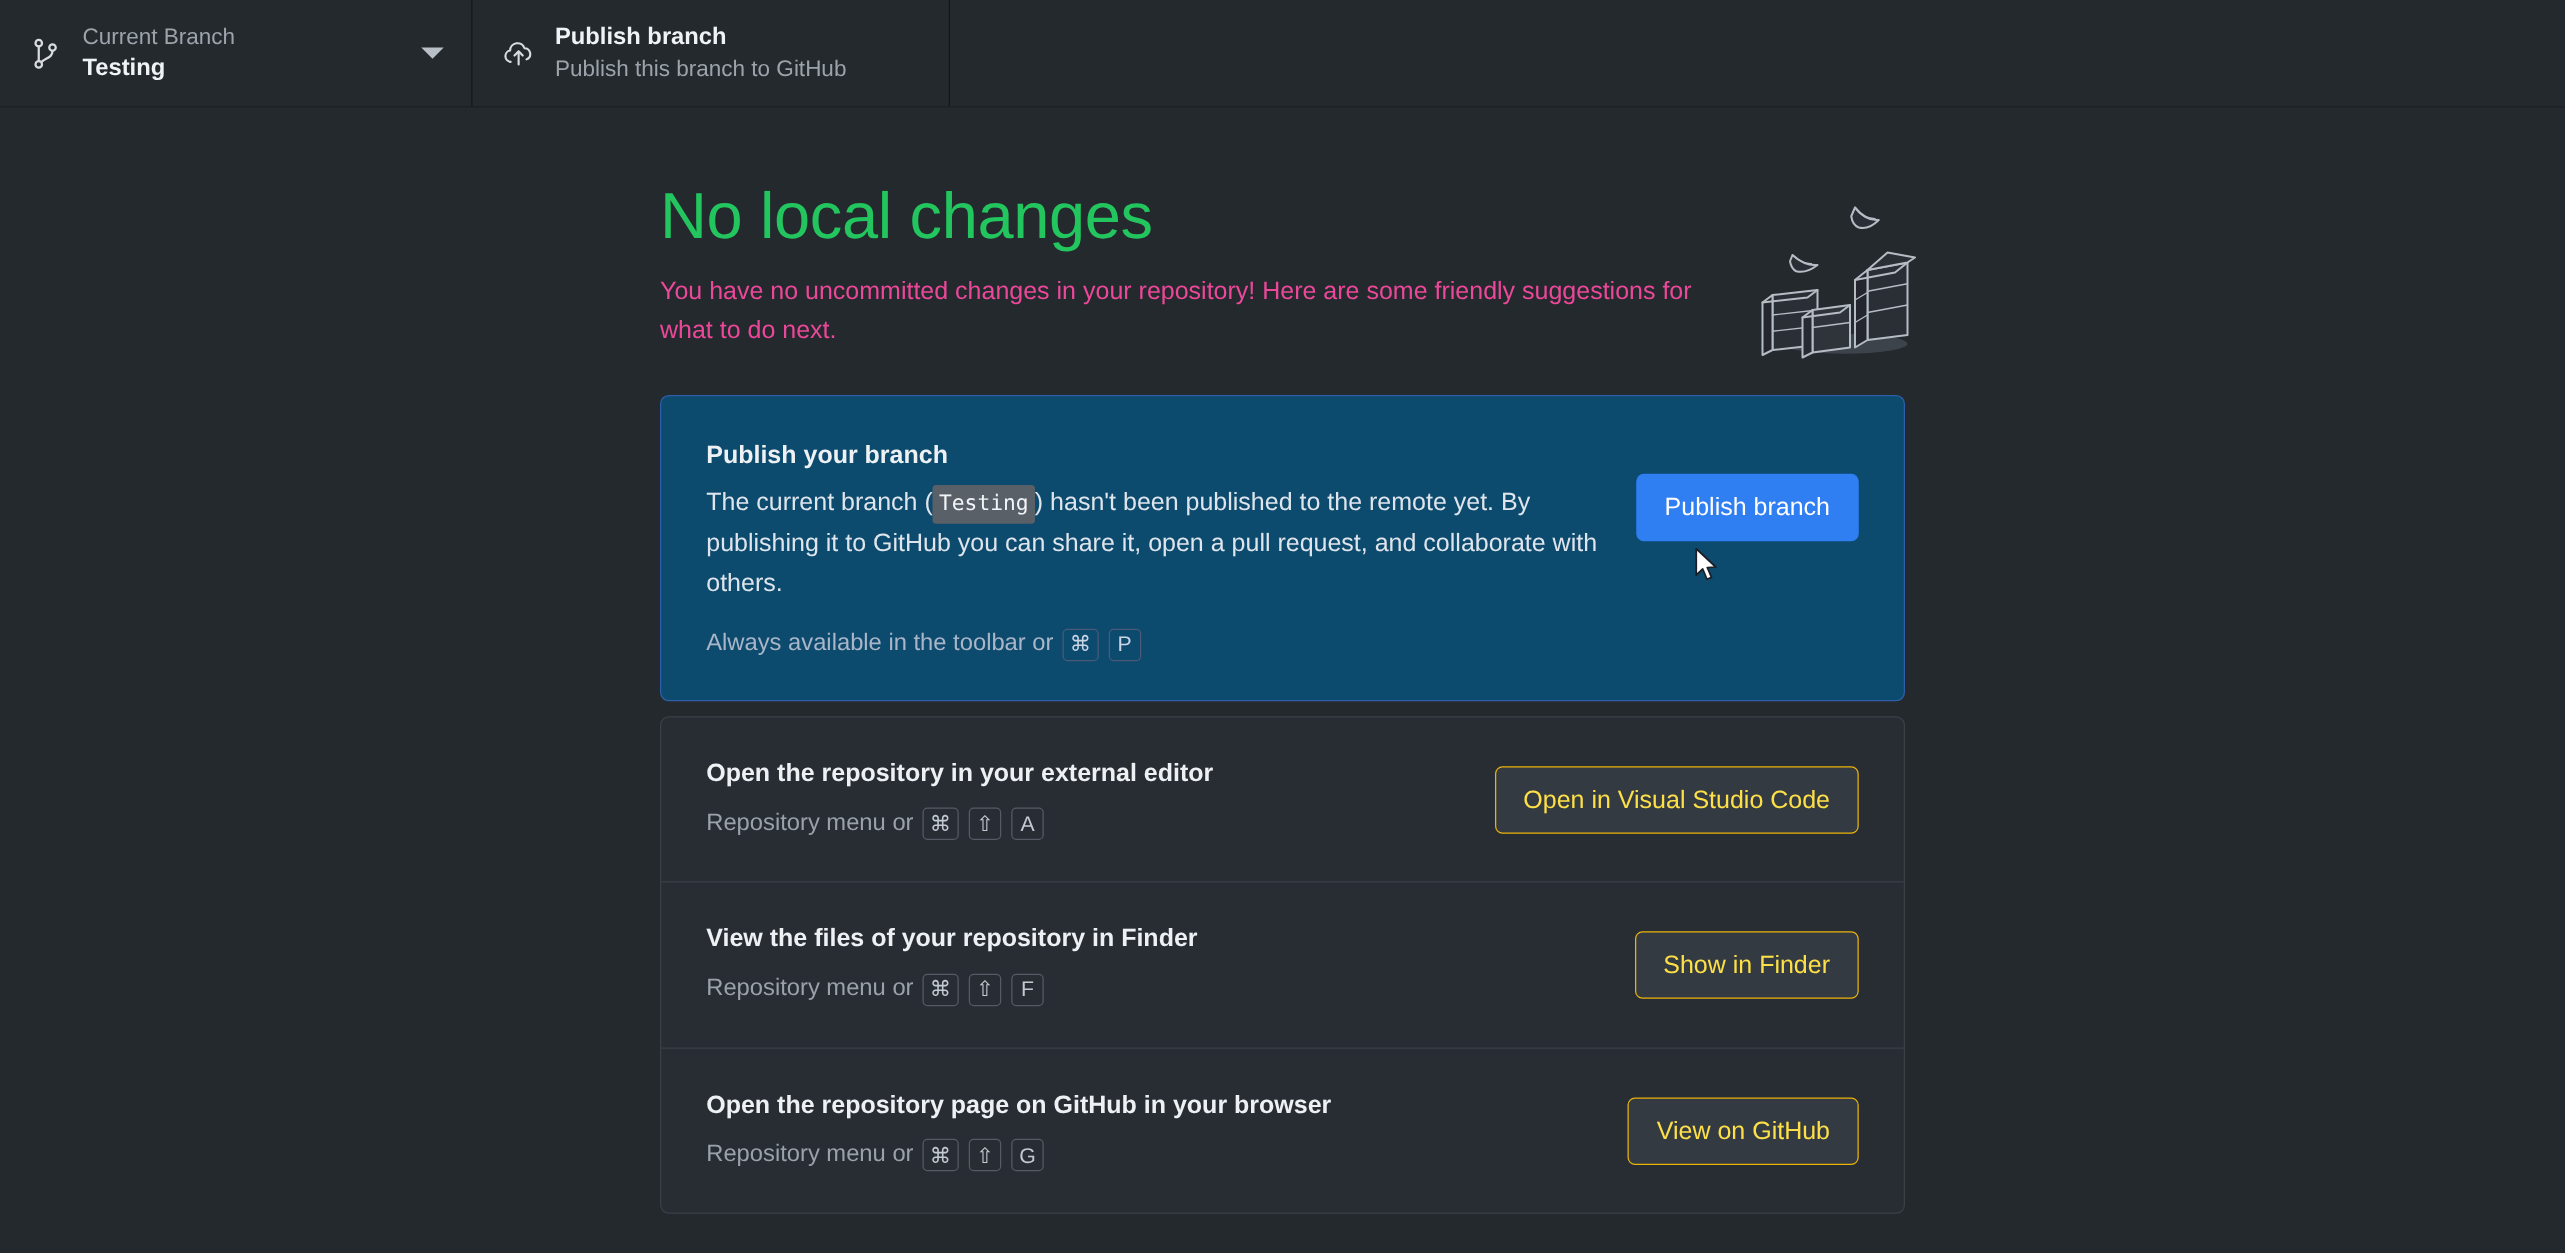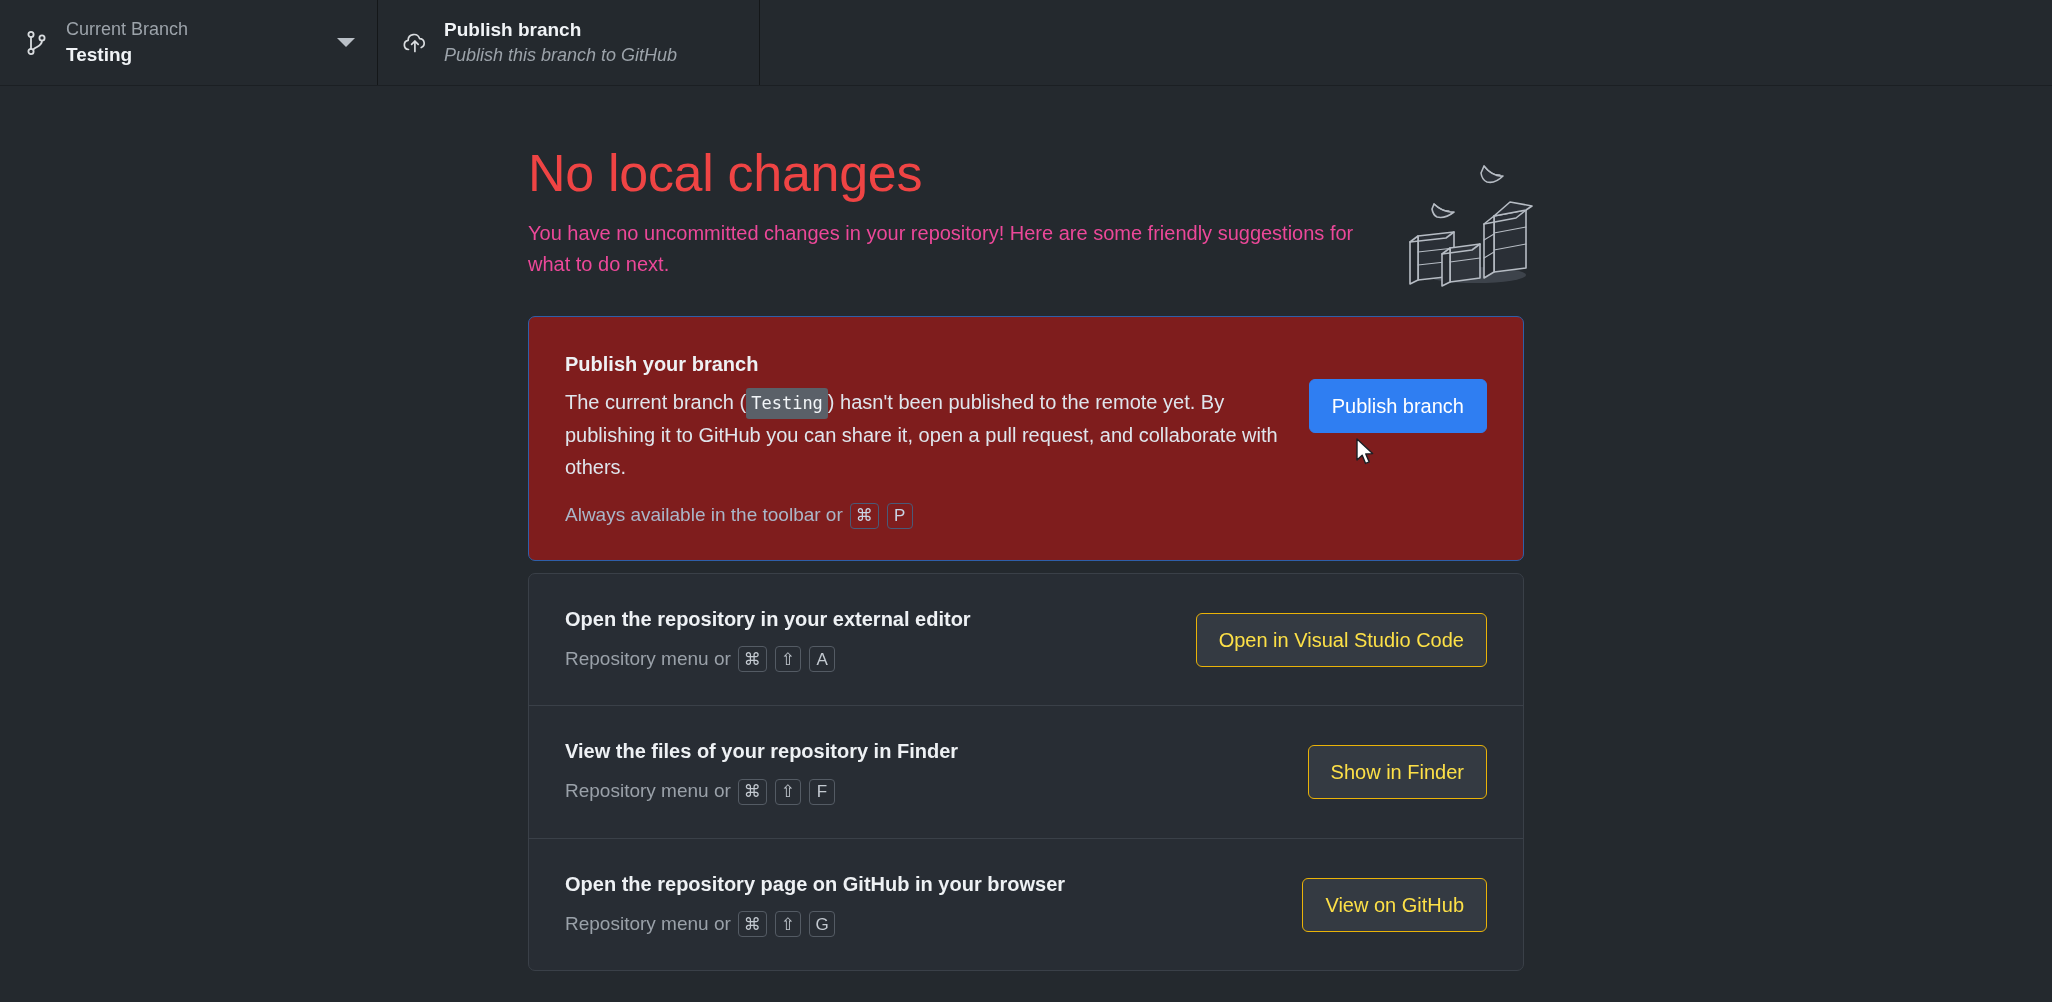--- a/index.html
+++ b/index.html
@@ -56,21 +56,20 @@
     font-weight: bold;
     color: #f0f3f6;
     line-height: 1.25;
     white-space: nowrap;
   }
   .tb-sub {
     font-size: 18px;
     color: #9ca3aa;
     line-height: 1.25;
     white-space: nowrap;
-    font-style: italic;
   }
   .tb-title {
     font-size: 19px;
     font-weight: bold;
     color: #f0f3f6;
     line-height: 1.25;
     white-space: nowrap;
   }
   .caret {
     width: 0; height: 0;
@@ -96,21 +95,21 @@
     position: relative;
   }
 
   .hero {
     position: relative;
     padding-right: 150px;
   }
   .hero-title {
     font-size: 52px;
     font-weight: 300;
-    color: #ef4444;
+    color: #22c55e;
     letter-spacing: -0.3px;
     line-height: 1.12;
     margin-bottom: 16px;
   }
   .hero-sub {
     font-size: 20px;
     color: #ec4899;
     line-height: 1.55;
     max-width: 862px;
   }
@@ -126,21 +125,21 @@
   }
 
   
   .cards { margin-top: 36px; }
 
   .card {
     border-radius: 7px;
     overflow: hidden;
   }
   .card-primary {
-    background: #7f1d1d;
+    background: #0c4a6e;
     border: 1px solid #2f5fa8;
     padding: 34px 36px 30px 36px;
     display: flex;
     align-items: flex-start;
     gap: 31px;
     margin-bottom: 12px;
   }
   .card-secondary {
     background: #282d34;
     border: 1px solid #3a4048;

